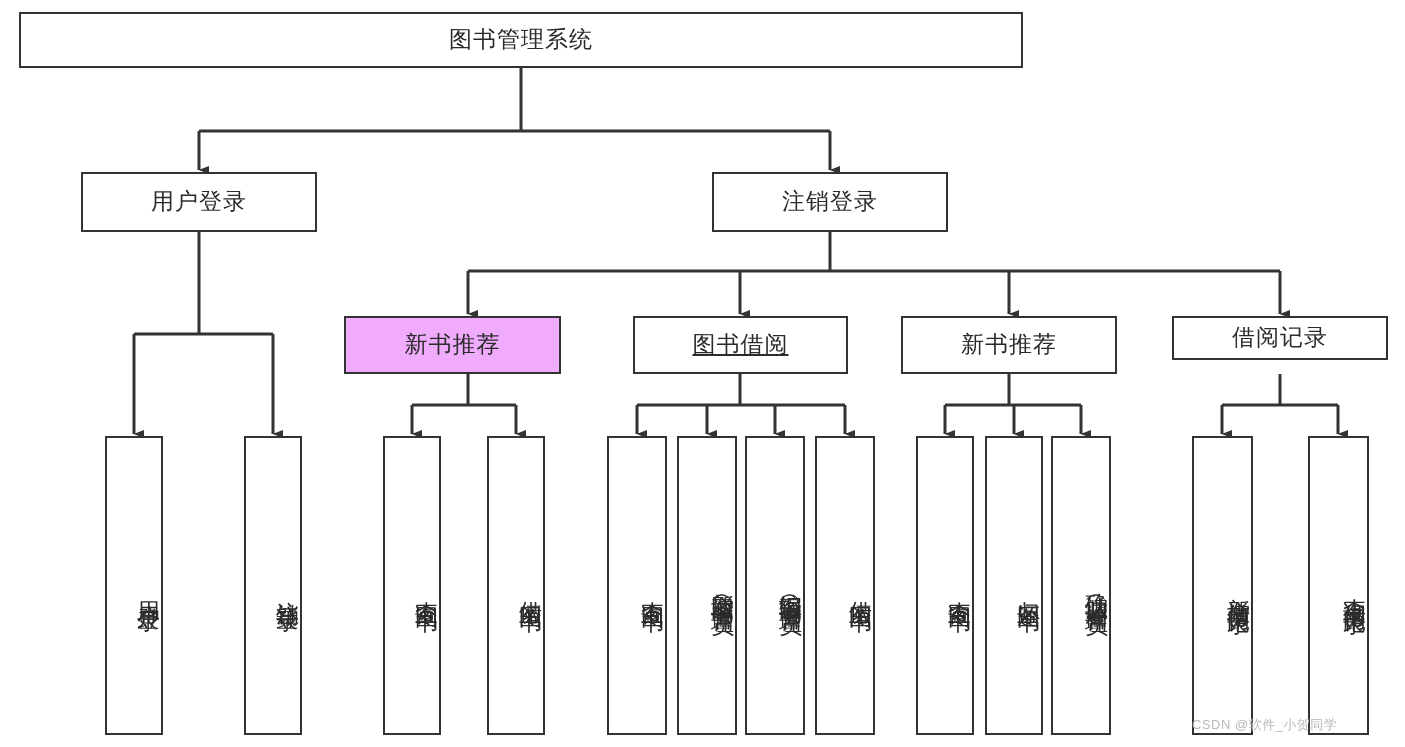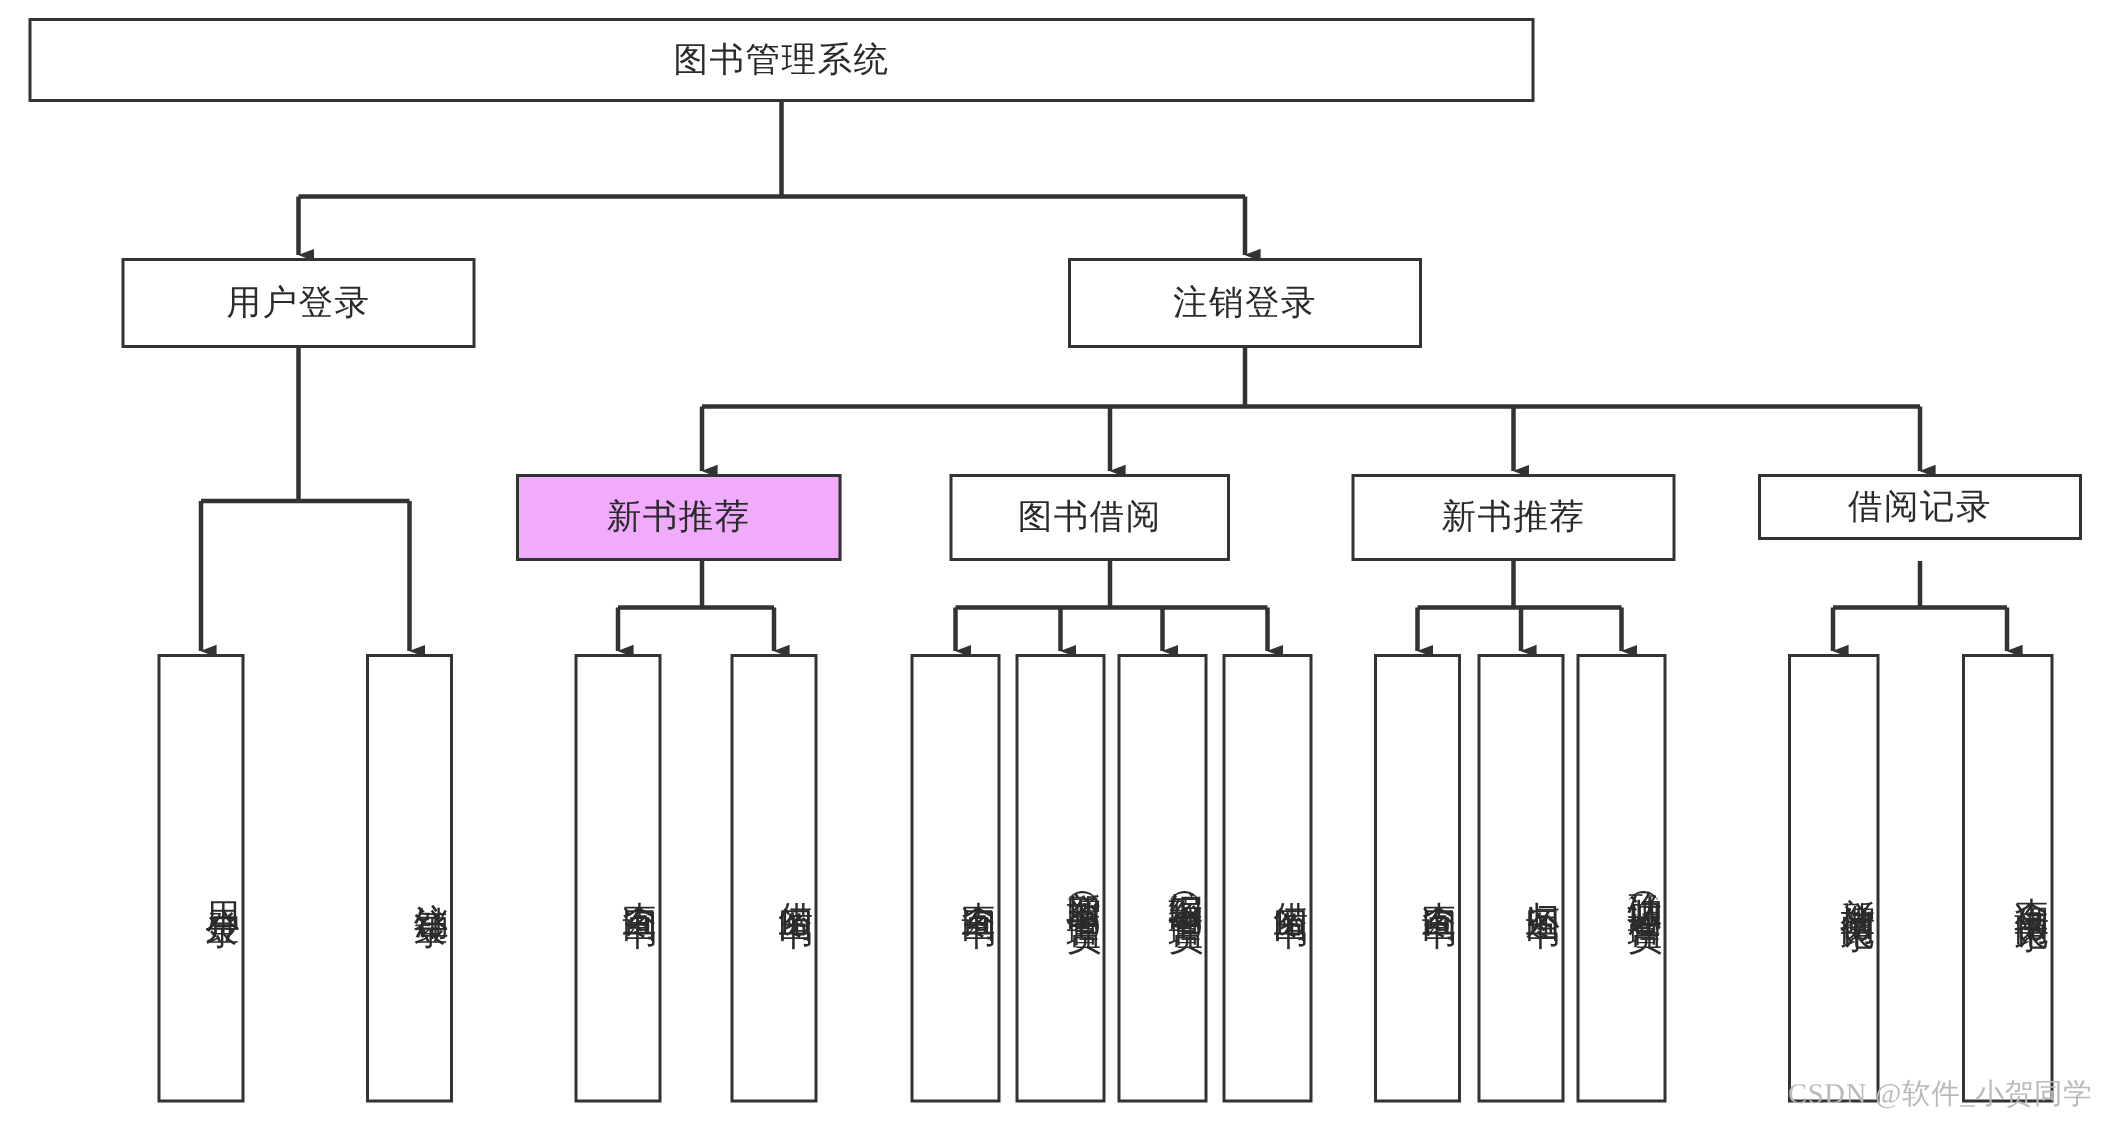--- a/index.html
+++ b/index.html
@@ -48,26 +48,25 @@
     padding-top: 6px;
     align-items: flex-start;
     justify-content: center;
   }
   .node .label {
     display: block;
     white-space: pre;
   }
   .watermark {
     position: absolute;
-    font-size: 19px;
+    font-size: 13px;
     color: #b9b9b9;
     letter-spacing: 0.5px;
     white-space: nowrap;
     user-select: none;
-    font-family: Liberation Serif, serif;
   }
 </style>
 </head>
 <body>
 
 <div id="canvas">
   <svg id="edges" viewBox="0 0 1405 747" xmlns="http://www.w3.org/2000/svg">
       <defs>
         <marker id="arw" markerWidth="9" markerHeight="11" refX="4.5" refY="10.4" orient="auto" markerUnits="userSpaceOnUse">
           <path d="M0.4,0 L8.6,0 L4.5,10.8 Z" fill="#333333"></path>
@@ -120,21 +119,21 @@
       </div>
       <div class="node horiz" style="left: 81px; top: 172px; width: 236px; height: 60px; border-color: rgb(51, 51, 51); background: rgb(255, 255, 255); color: rgb(43, 43, 43);">
         <span class="label">用户登录</span>
       </div>
       <div class="node horiz" style="left: 712px; top: 172px; width: 236px; height: 60px; border-color: rgb(51, 51, 51); background: rgb(255, 255, 255); color: rgb(43, 43, 43);">
         <span class="label">注销登录</span>
       </div>
       <div class="node horiz" style="left: 344px; top: 316px; width: 217px; height: 58px; border-color: rgb(51, 51, 51); background: #f0abfc; color: rgb(43, 43, 43);">
         <span class="label">新书推荐</span>
       </div>
-      <div class="node horiz" style="left: 633px; top: 316px; width: 187px; height: 58px; border-color: rgb(51, 51, 51); background: rgb(255, 255, 255); color: rgb(43, 43, 43);">
+      <div class="node horiz" style="left: 633px; top: 316px; width: 215px; height: 58px; border-color: rgb(51, 51, 51); background: rgb(255, 255, 255); color: rgb(43, 43, 43); text-decoration: underline;">
         <span class="label">图书借阅</span>
       </div>
       <div class="node horiz" style="left: 901px; top: 316px; width: 216px; height: 58px; border-color: rgb(51, 51, 51); background: rgb(255, 255, 255); color: rgb(43, 43, 43);">
         <span class="label">新书推荐</span>
       </div>
       <div class="node horiz" style="left: 1172px; top: 316px; width: 216px; height: 44px; border-color: rgb(51, 51, 51); background: rgb(255, 255, 255); color: rgb(43, 43, 43);">
         <span class="label">借阅记录</span>
       </div>
       <div class="node vert" style="left: 105px; top: 436px; width: 58px; height: 299px; border-color: rgb(51, 51, 51); background: rgb(255, 255, 255); color: rgb(43, 43, 43);">
         <span class="label">用户登录</span>

